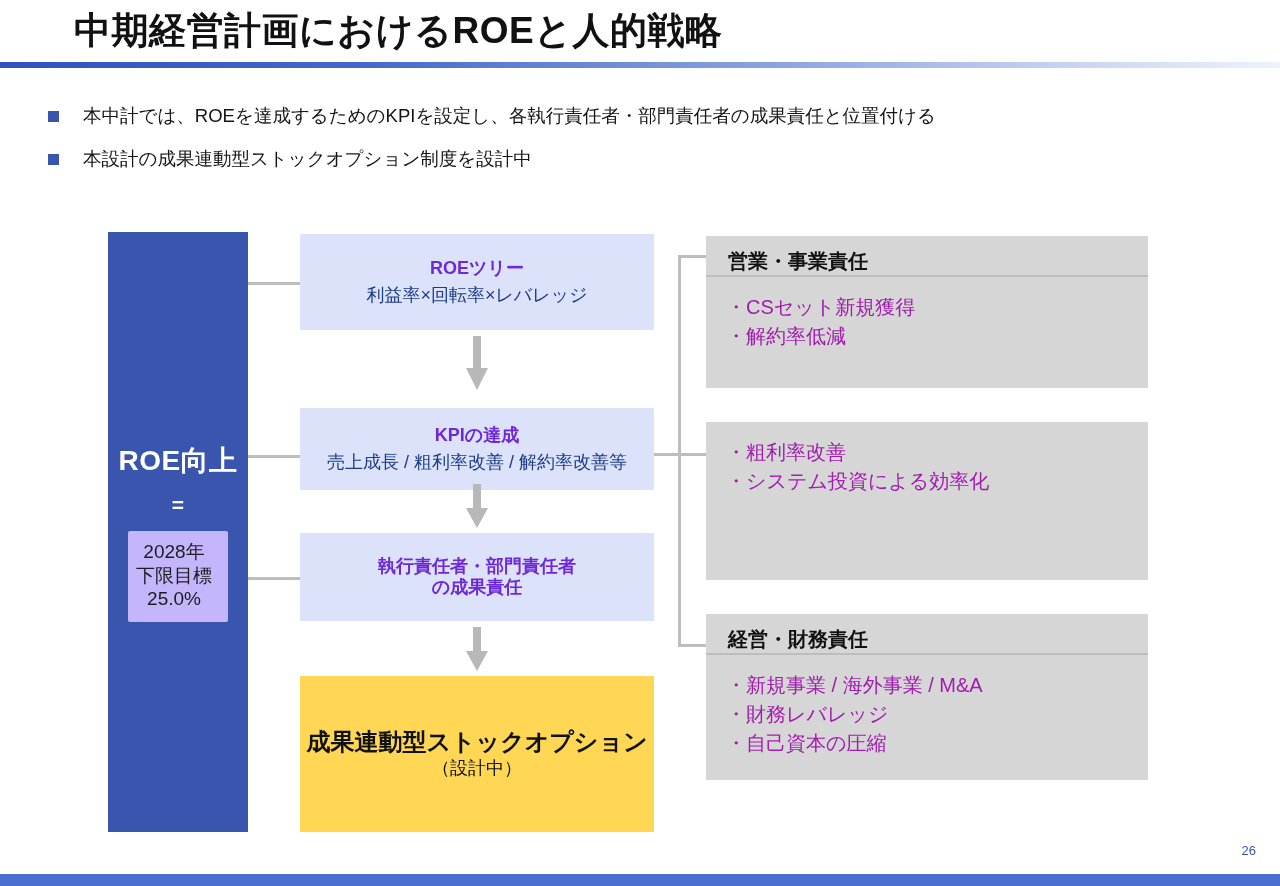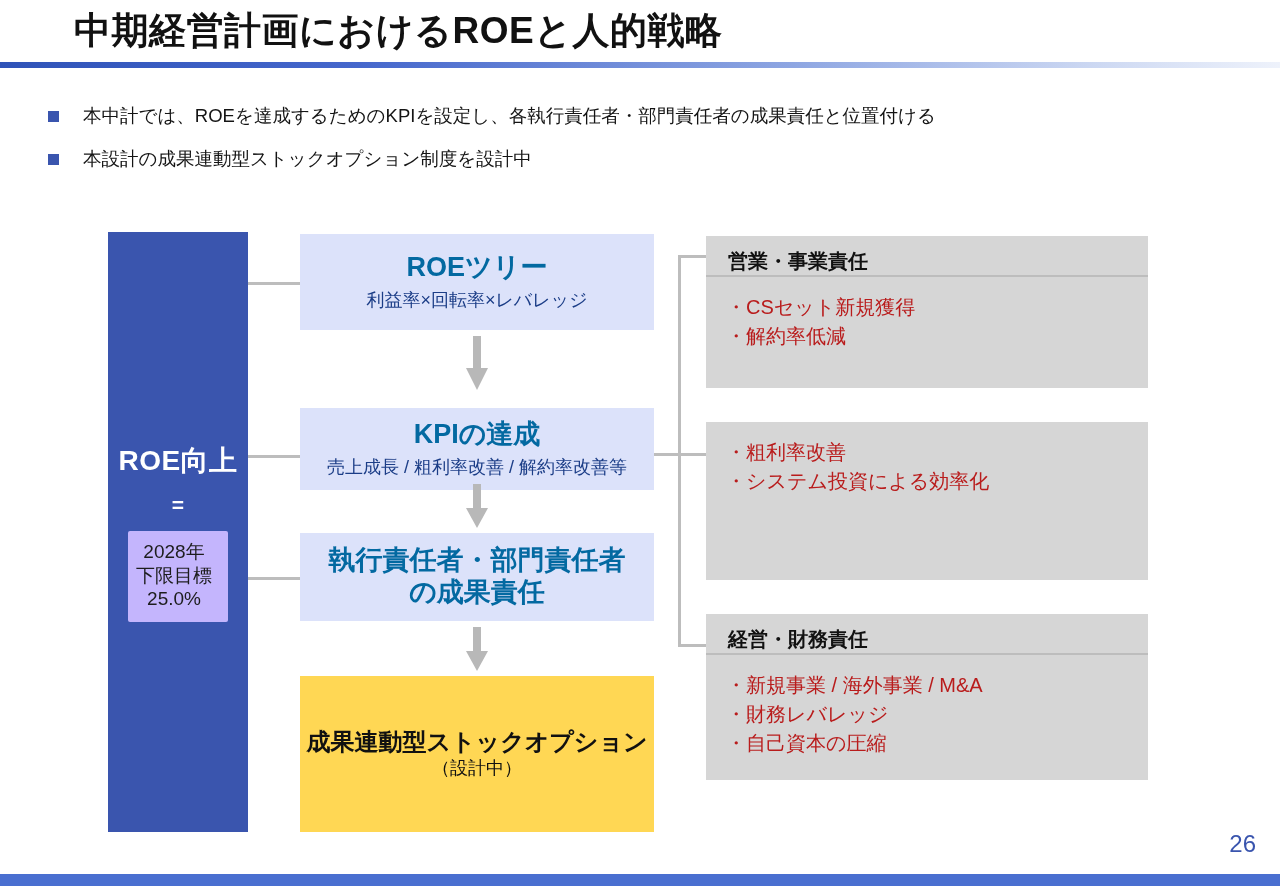--- a/index.html
+++ b/index.html
@@ -117,23 +117,23 @@
     left: 300px;
     width: 354px;
     background: #dce2fa;
     display: flex;
     flex-direction: column;
     align-items: center;
     justify-content: center;
     text-align: center;
   }
   .flowbox-title {
-    font-size: 27px;
-    font-weight: 700;
-    color: #0369a1;
+    font-size: 18px;
+    font-weight: 700;
+    color: #6d28d9;
     line-height: 1.18;
     white-space: pre-line;
   }
   .flowbox-sub {
     font-size: 18px;
     color: #1b3d87;
     margin-top: 6px;
     line-height: 1.2;
     white-space: nowrap;
   }
@@ -225,30 +225,30 @@
     padding: 12px 0 0 22px;
     border-bottom: 2px solid #bdbdbd;
     white-space: nowrap;
   }
   .panel-body {
     padding: 16px 0 0 20px;
   }
   .panel-item {
     font-size: 20px;
     line-height: 1.45;
-    color: #b91c1c;
+    color: #a21caf;
     white-space: nowrap;
   }
 
   
   .page-number {
     position: absolute;
     right: 24px;
     bottom: 28px;
-    font-size: 24px;
+    font-size: 13px;
     color: #3a55ae;
     font-weight: 400;
   }
   .footer-bar {
     position: absolute;
     left: 0;
     bottom: 0;
     width: 1280px;
     height: 12px;
     background: #4a6fd0;

